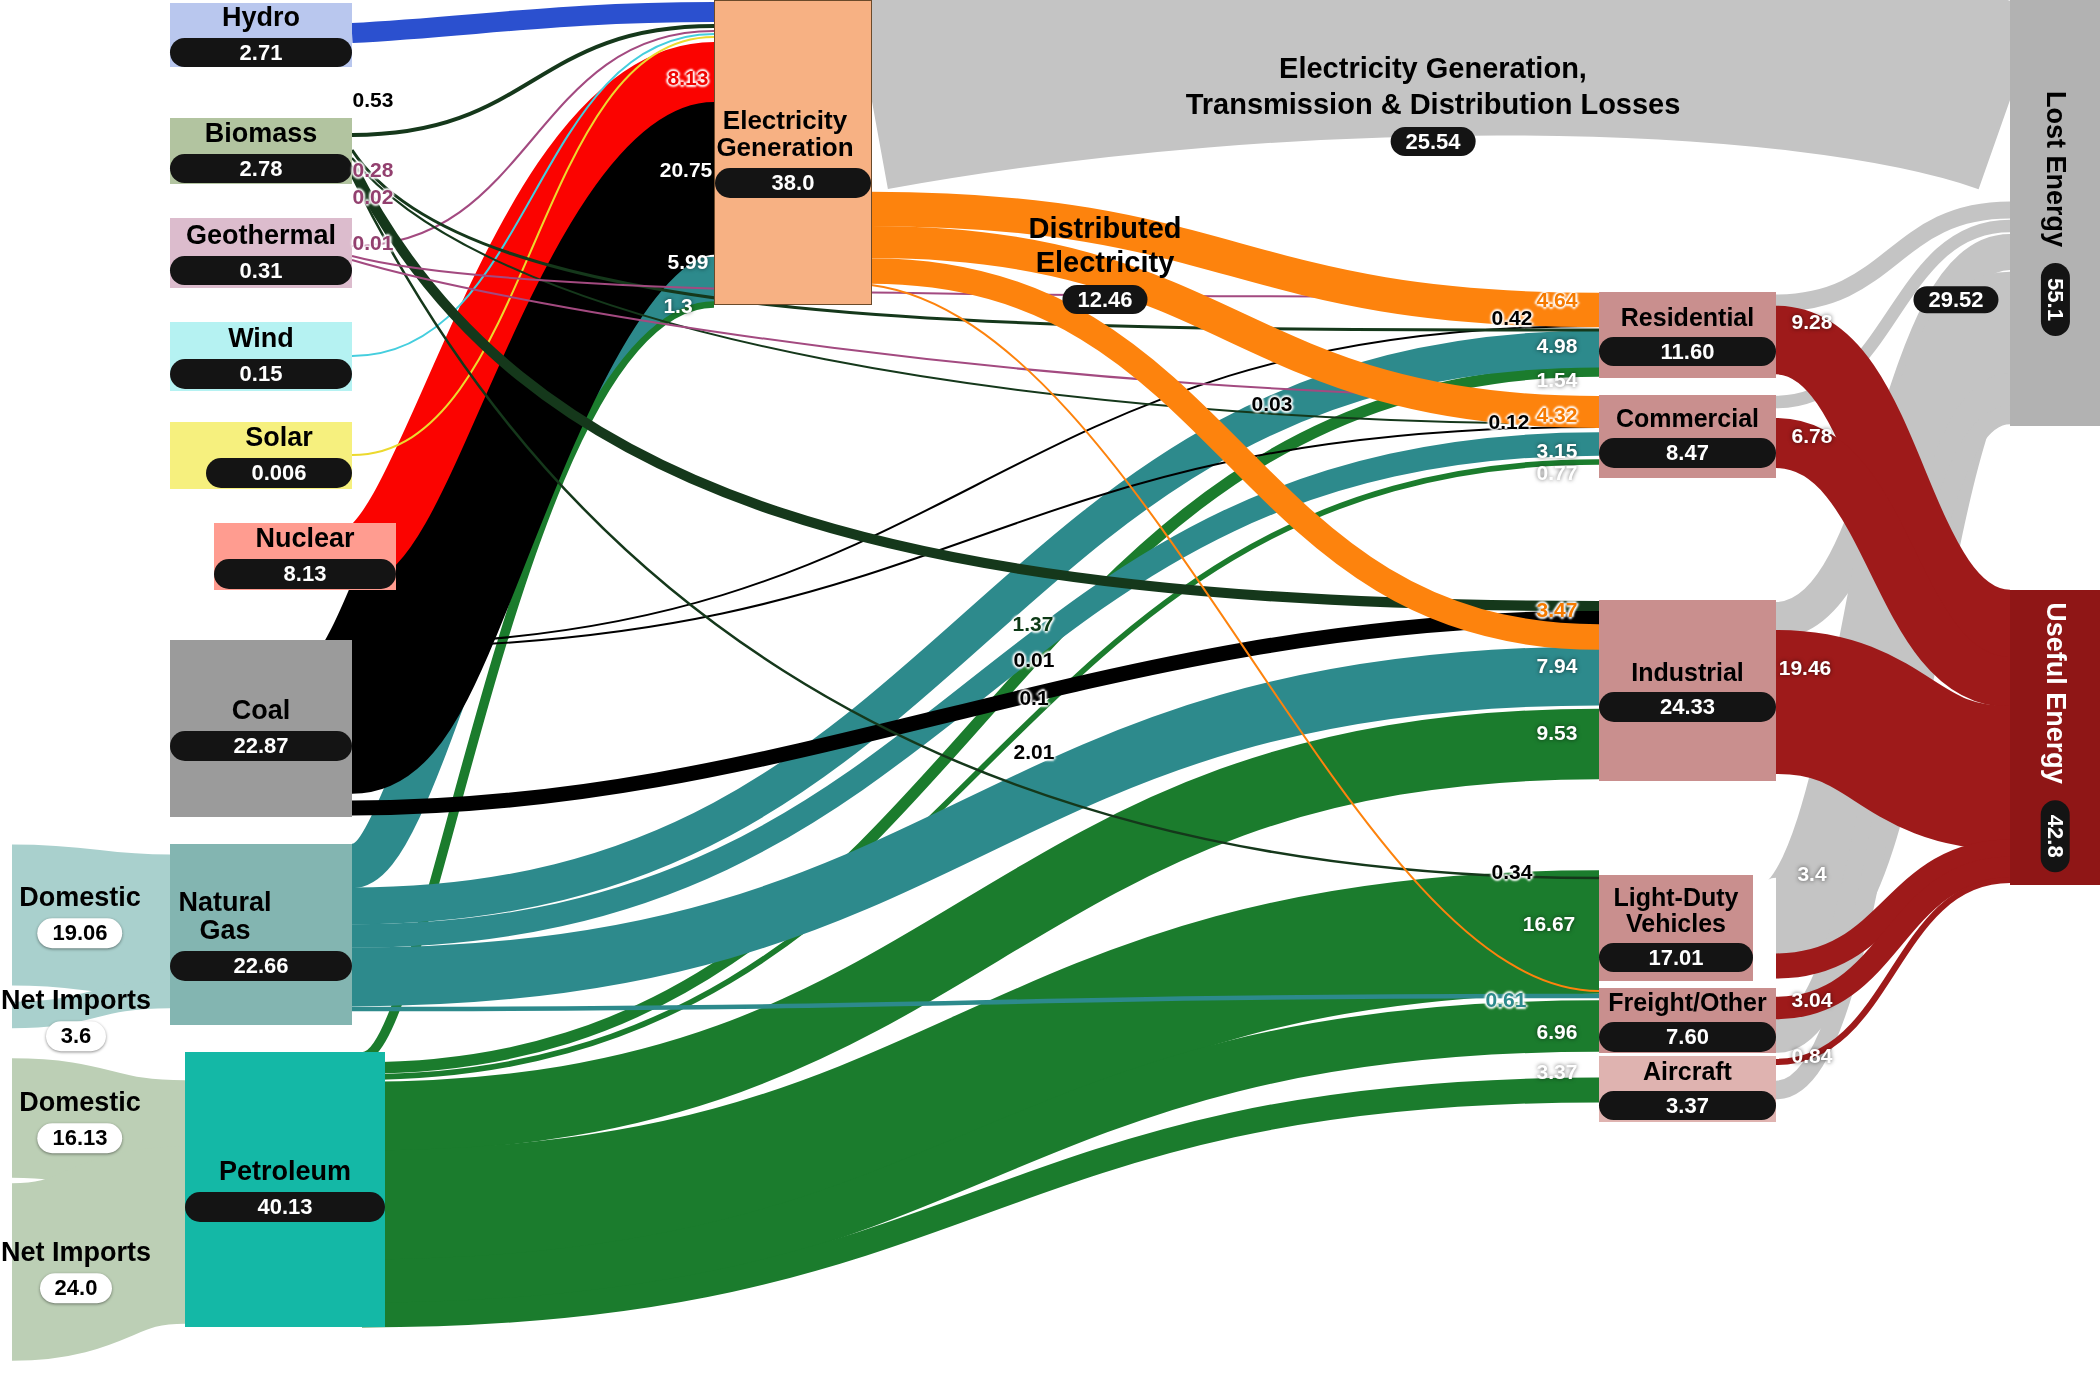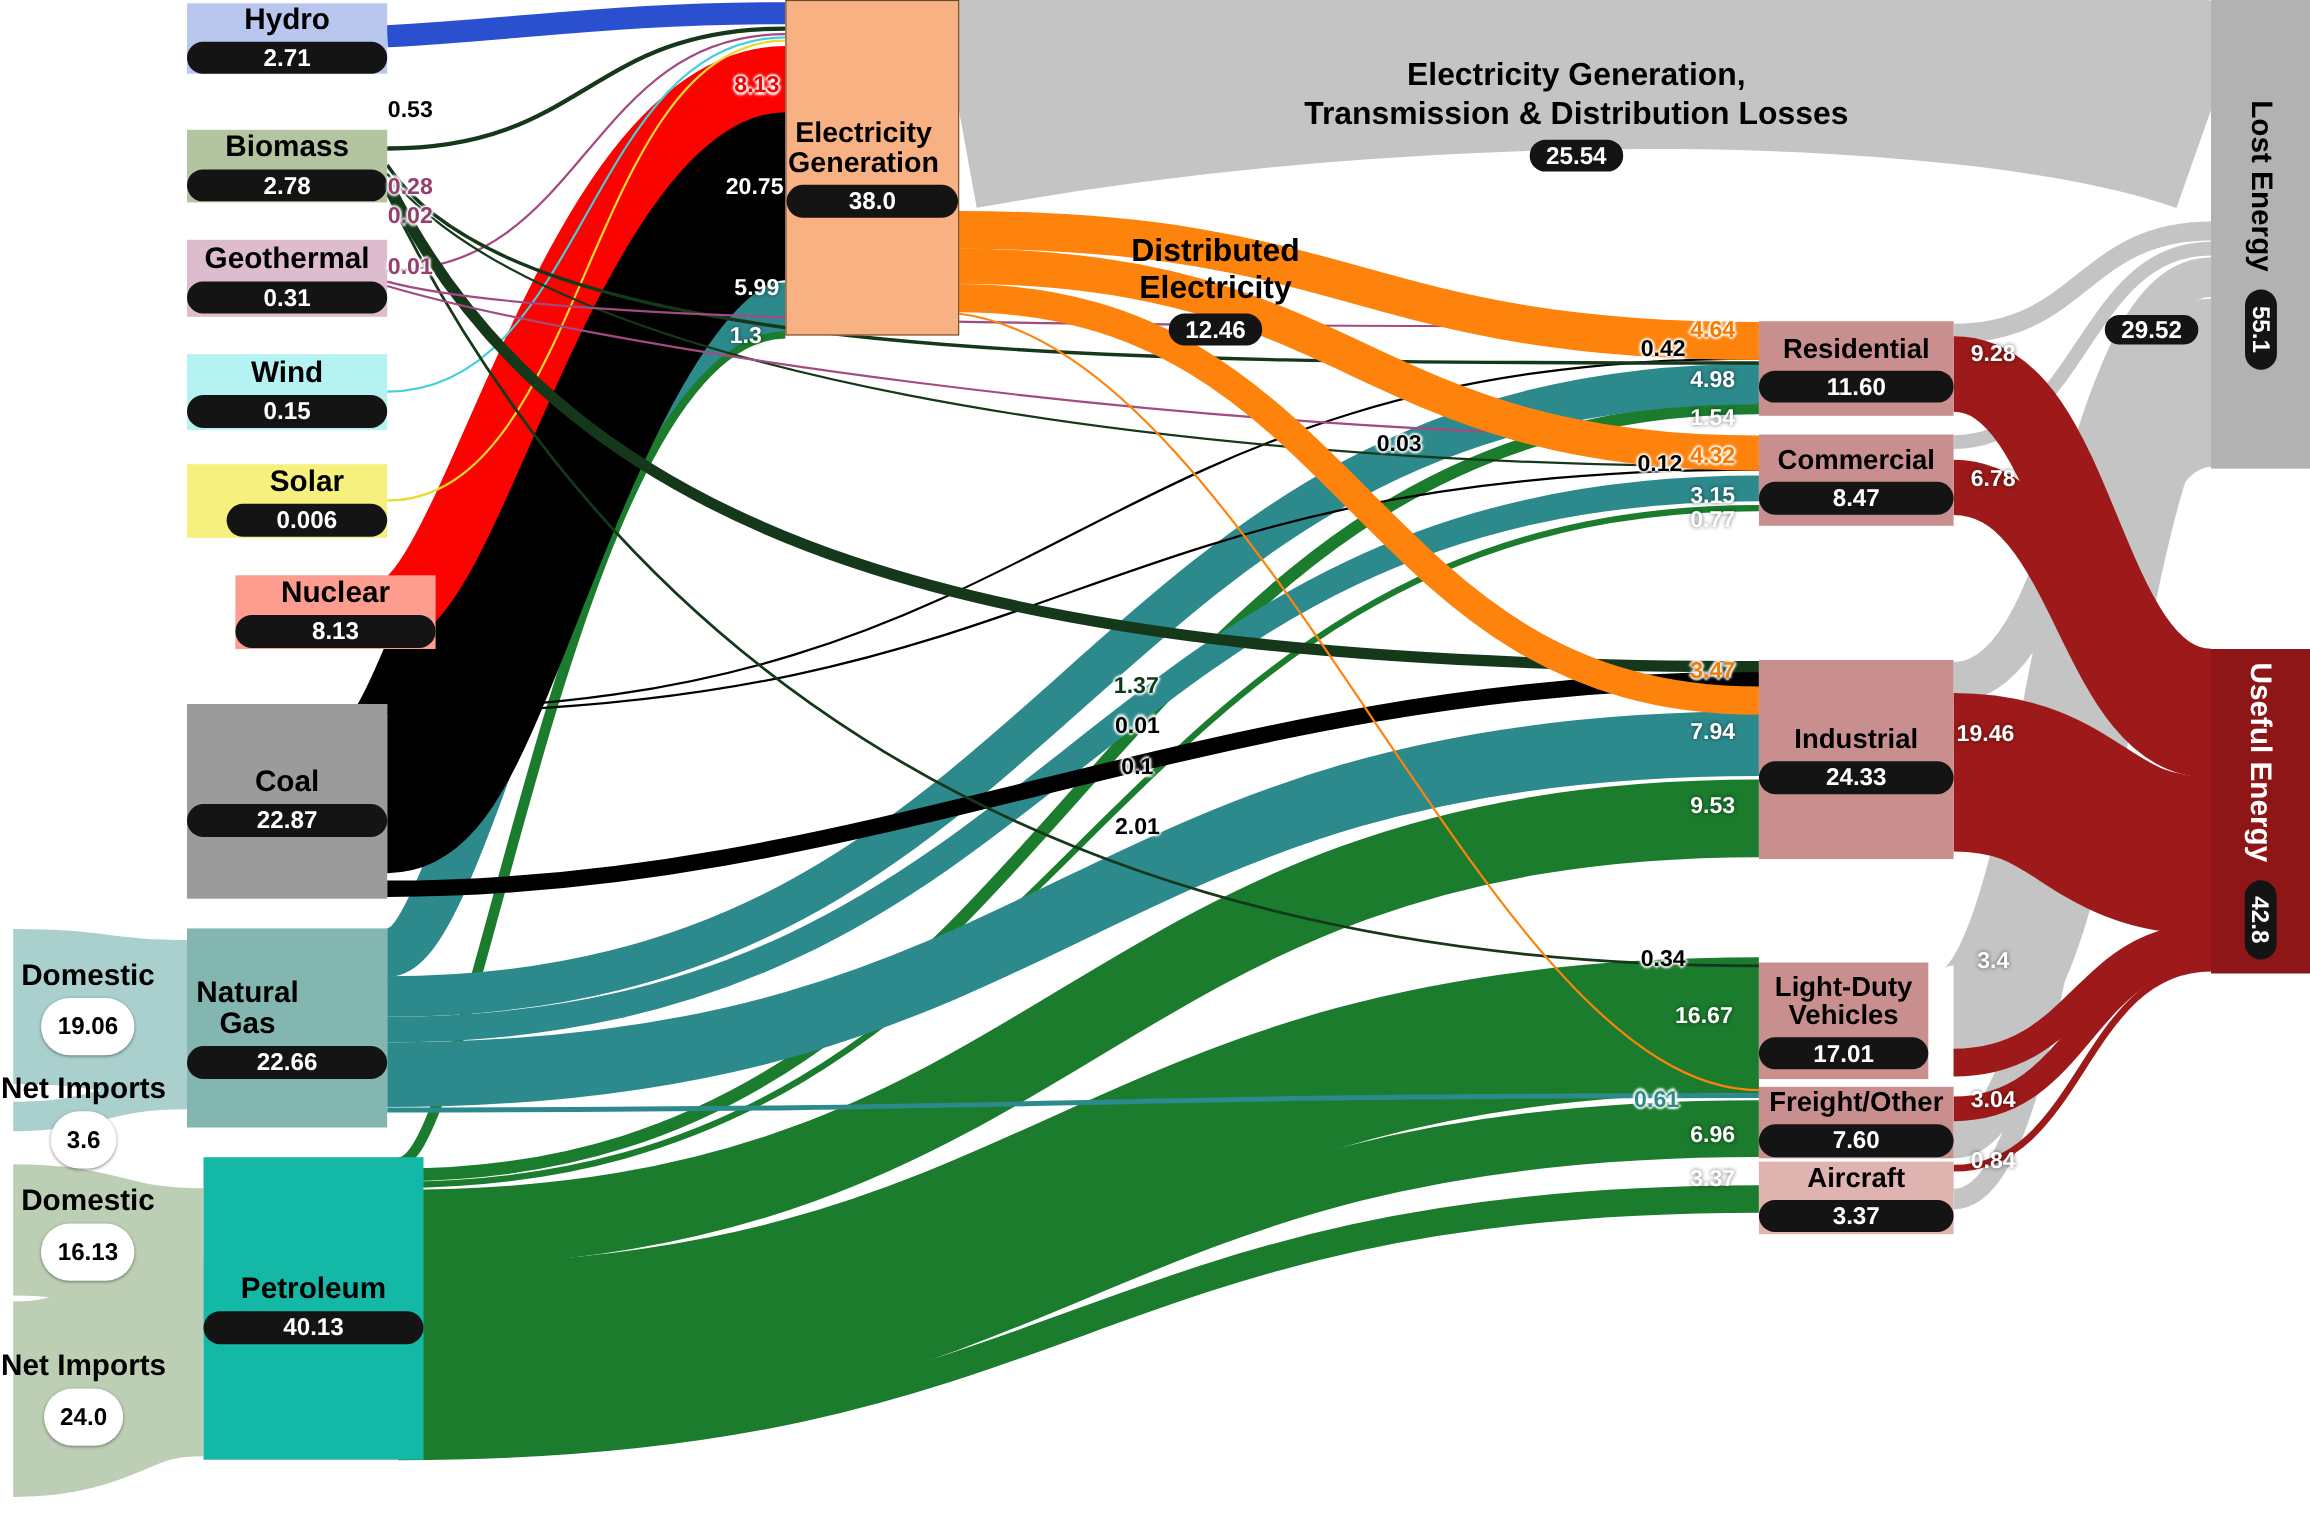--- a/index.html
+++ b/index.html
@@ -7,21 +7,21 @@
   #canvas{position:relative;width:2100px;height:1391px;background:#ffffff;overflow:hidden;
           font-family:"Liberation Sans",sans-serif;}
   #flows{position:absolute;left:0;top:0;z-index:1;}
   .node{position:absolute;z-index:3;display:flex;flex-direction:column;
         justify-content:center;gap:7px;text-align:center;box-sizing:border-box;}
   .node-title{font-weight:bold;color:#000;font-size:27px;line-height:1.04;}
   .sector .node-title{font-size:25px;}
   .pill{background:#141414;color:#fff;font-weight:bold;font-size:22px;line-height:1.25;
         padding:1px 15px;border-radius:999px;white-space:nowrap;}
   .pill-white{background:#ffffff;color:#000;font-weight:bold;font-size:22px;line-height:1.25;
-        padding:12px 15px;border-radius:999px;white-space:nowrap;box-shadow:0 1px 3px rgba(0,0,0,.45);}
+        padding:1px 15px;border-radius:999px;white-space:nowrap;box-shadow:0 1px 3px rgba(0,0,0,.45);}
   .stub{position:absolute;z-index:3;display:flex;flex-direction:column;align-items:center;gap:5px;
         transform:translate(-50%,-50%);}
   .stub-title{font-weight:bold;color:#000;font-size:27px;white-space:nowrap;}
   .flabel{position:absolute;z-index:4;transform:translate(-50%,-50%);font-weight:bold;
           font-size:21px;white-space:nowrap;}
   .halo-light{text-shadow:-2px 0 2px #fff,2px 0 2px #fff,0 -2px 2px #fff,0 2px 2px #fff;}
   .halo-dark{text-shadow:0 0 4px rgba(0,0,0,.6);}
   .floating{position:absolute;z-index:4;display:flex;flex-direction:column;align-items:center;gap:6px;
             transform:translate(-50%,0);text-align:center;}
   .floating .line{font-weight:bold;color:#000;font-size:29px;line-height:1.12;white-space:nowrap;}

